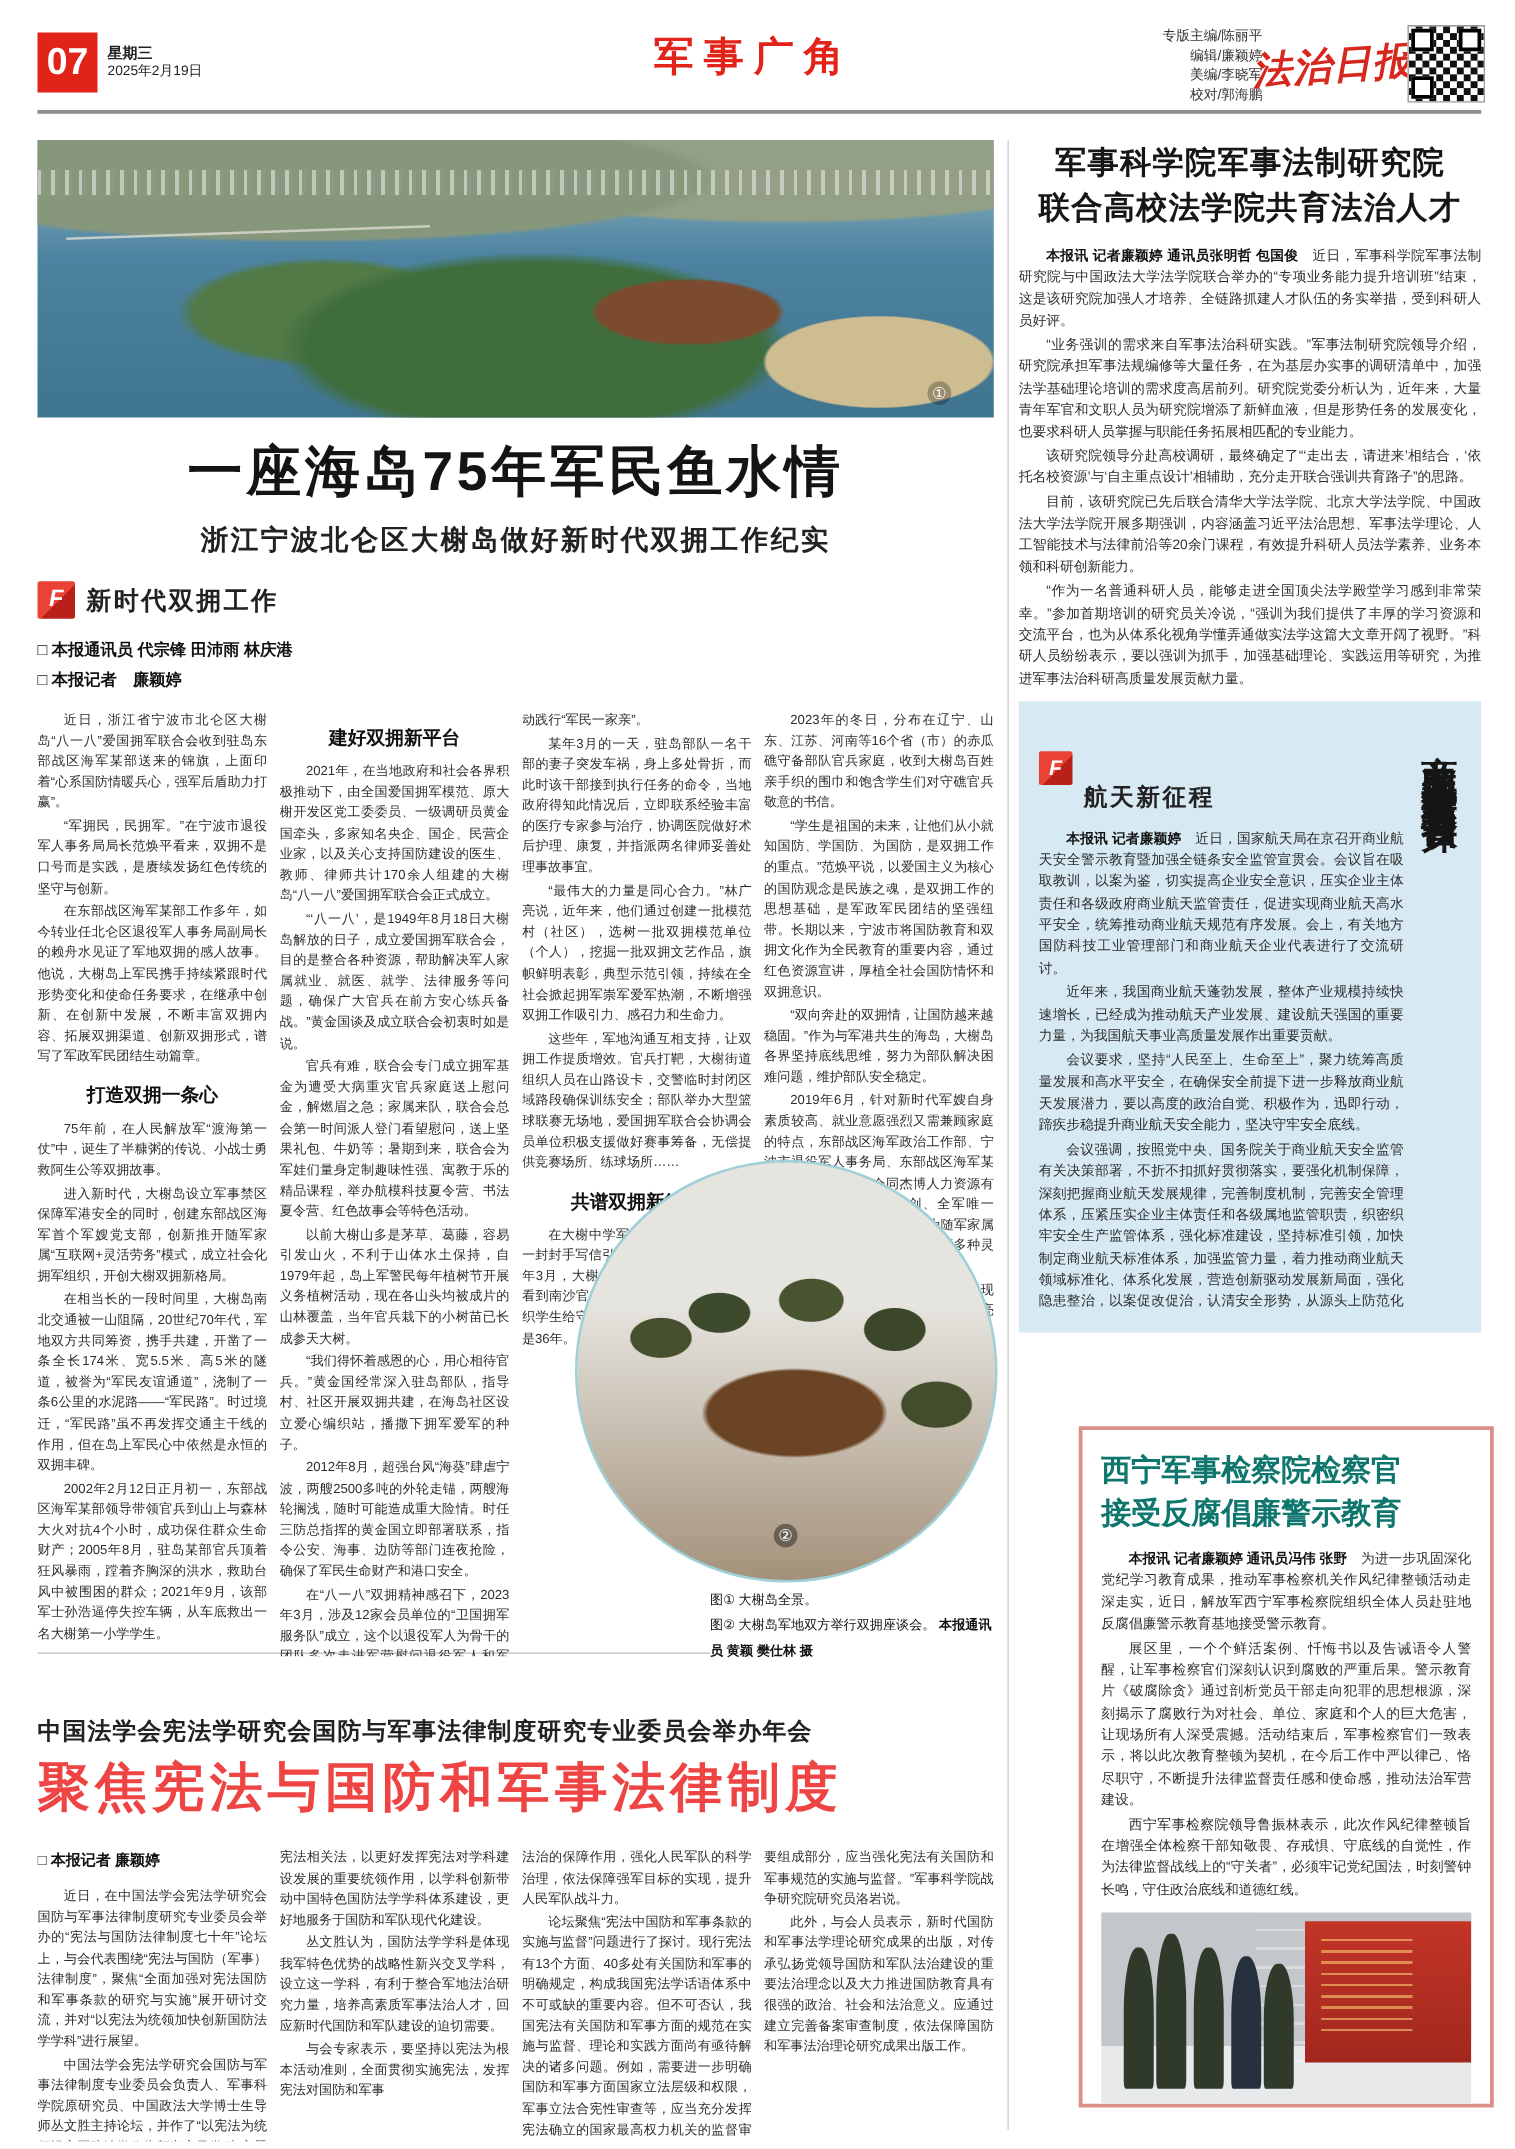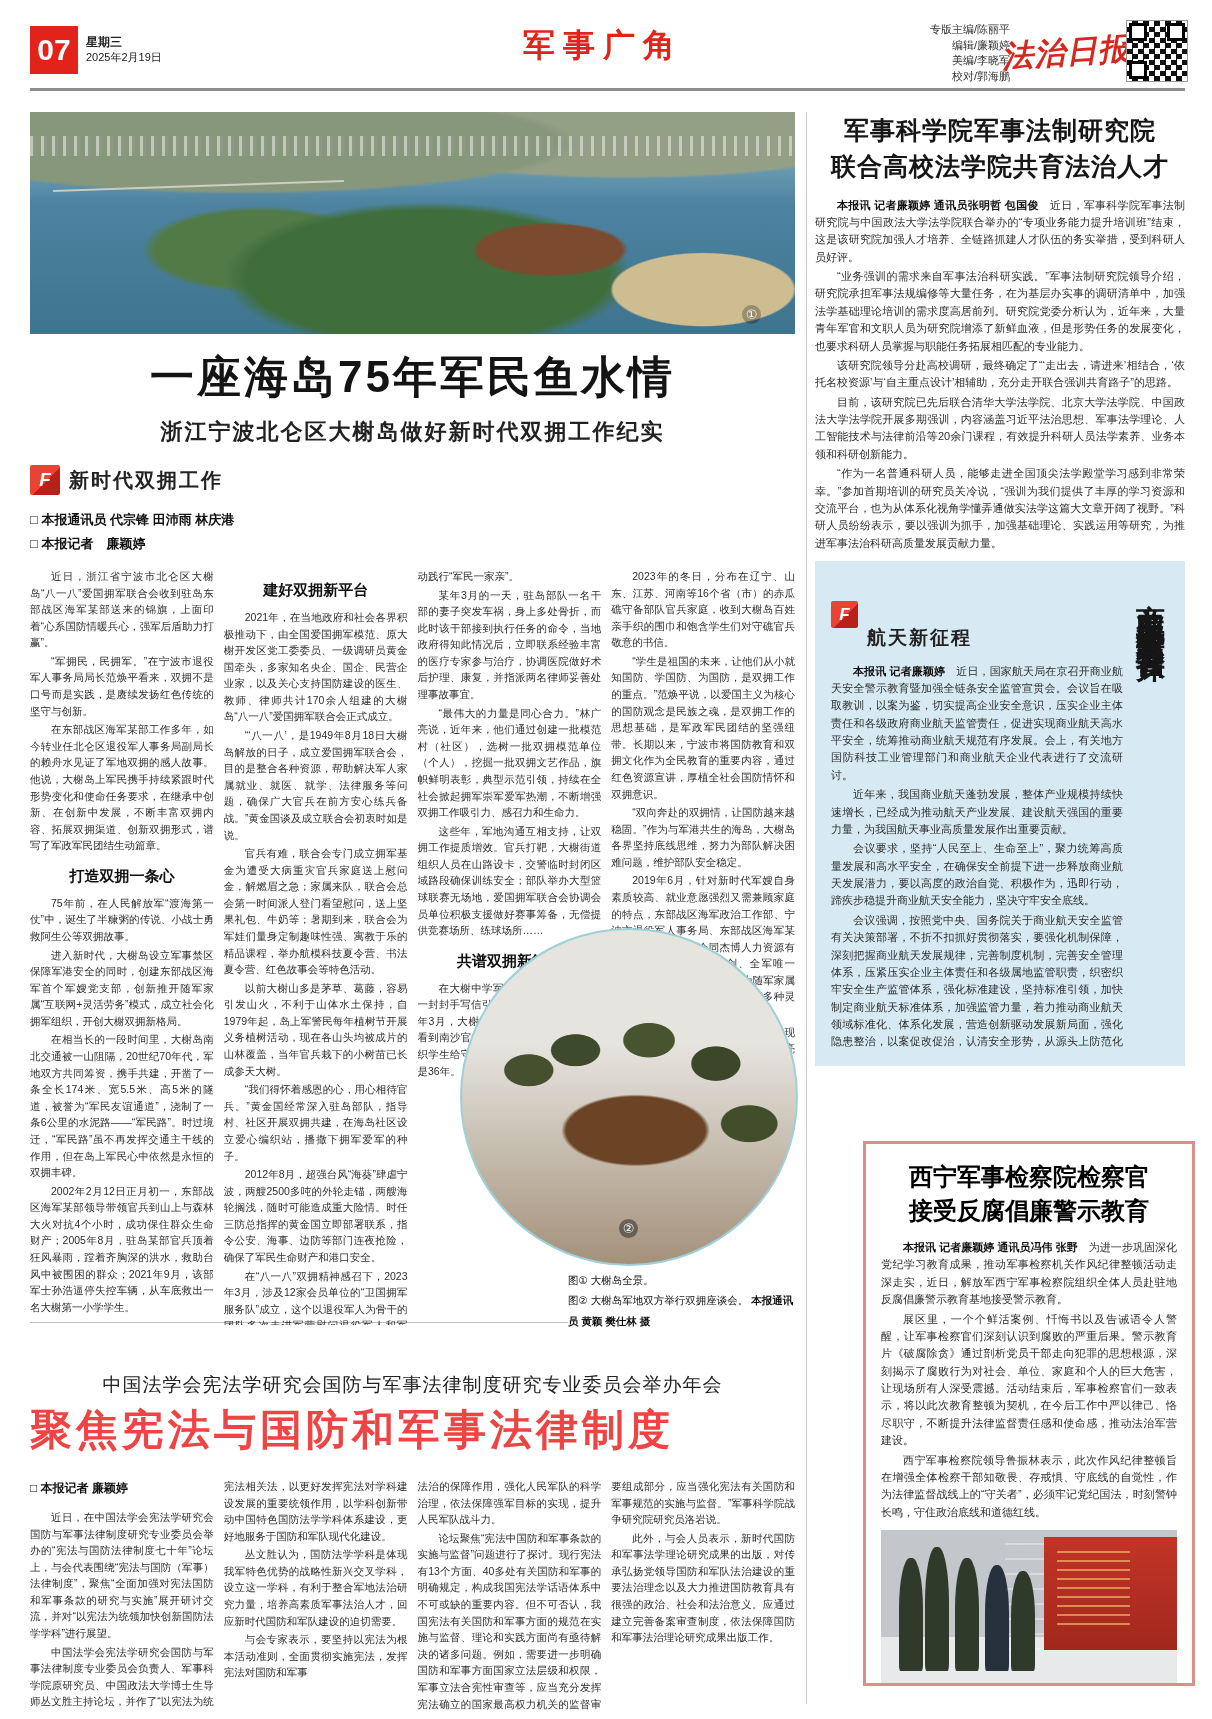--- a/index.html
+++ b/index.html
@@ -67,42 +67,42 @@
        radial-gradient(ellipse 120px 58px at 52% 60%, #6b4426 0 58%, rgba(107,68,38,0) 62%),
        linear-gradient(180deg,#e6e4df 0 34%,#d4cec4 52%,#a4917a 100%);}
   .circlephoto .badge2{position:absolute;left:47%;bottom:26px;width:19px;height:19px;border-radius:50%;
      background:rgba(20,20,20,.45);color:#fff;font-size:13px;line-height:19px;text-align:center;}
   .mcaps{position:absolute;left:538px;top:702px;width:228px;z-index:3;font-size:10.5px;
      line-height:1.95;color:#111;background:#fff;}
   .mcaps b{font-weight:700;}
 
   
   .bottomleft{left:30px;top:1372px;width:765px;}
-  .kicker{text-align:center;font-size:19px;font-weight:400;color:#222;letter-spacing:1px;}
+  .kicker{font-size:19px;font-weight:700;color:#222;letter-spacing:1px;}
   .bheadline{margin-top:4px;text-align:left;font-size:42px;font-weight:900;color:#ef4444;letter-spacing:4px;}
   .bcols{margin-top:20px;display:flex;gap:10px;height:235px;}
   .bcol{width:184px;height:100%;overflow:hidden;}
   .bbyline{font-size:12px;font-weight:700;color:#111;margin:2px 0 12px;}
 
   
   .sidebar{left:815px;top:112px;width:370px;}
   .aheadline{text-align:center;font-size:25px;font-weight:800;line-height:1.45;color:#161616;letter-spacing:1px;}
   .abody{margin-top:12px;height:352px;overflow:hidden;}
   .abody .para,.bluebox .para,.redbox .para{font-size:11px;}
   .bluebox{margin-top:12px;box-sizing:border-box;width:370px;height:505px;background:#d7eaf4;
      padding:18px 14px 14px 16px;display:flex;gap:8px;}
   .bluebox .bb-left{flex:1;overflow:hidden;}
   .bluebox .tagrow{margin:0 0 12px 0;}
   .bluebox .cube{width:27px;height:27px;font-size:17px;}
   .bluebox .tagtext{font-size:19px;margin-top:46px;}
   .vtitle{writing-mode:vertical-rl;text-orientation:upright;font-size:29px;font-weight:800;color:#161616;
      letter-spacing:4px;height:470px;margin-top:2px;}
   .redbox{margin-left:48px;margin-top:75px;box-sizing:border-box;width:332px;height:545px;
      border:3px solid #dc8e89;padding:16px 15px 12px;overflow:hidden;background:#fff;}
-  .rheadline{text-align:center;font-size:24px;font-weight:800;line-height:1.45;color:#000000;}
+  .rheadline{text-align:left;font-size:24px;font-weight:800;line-height:1.45;color:#0f766e;}
   .rbody{margin-top:10px;}
   .rphoto{position:relative;margin-top:9px;width:100%;height:172px;overflow:hidden;
      background:linear-gradient(180deg,#c3c7cb 0 62%,#e7e9eb 62% 100%);}
   .rphoto .wall{position:absolute;right:0;top:4%;width:45%;height:66%;
      background:linear-gradient(180deg,#c23527 0,#a2271d 100%);}
   .rphoto .wall:after{content:"";position:absolute;left:10%;top:12%;width:55%;height:70%;
      background:repeating-linear-gradient(180deg,rgba(255,214,120,.8) 0 2px,rgba(0,0,0,0) 2px 9px);opacity:.7;}
   .rphoto .brick{position:absolute;left:42%;top:0;width:58%;height:70%;
      background:repeating-linear-gradient(0deg,rgba(255,255,255,.35) 0 2px,rgba(0,0,0,0) 2px 15px);}
   .rphoto .fig{position:absolute;bottom:18%;width:24px;height:66%;background:#2f3a2b;border-radius:45% 45% 6% 6%;}

